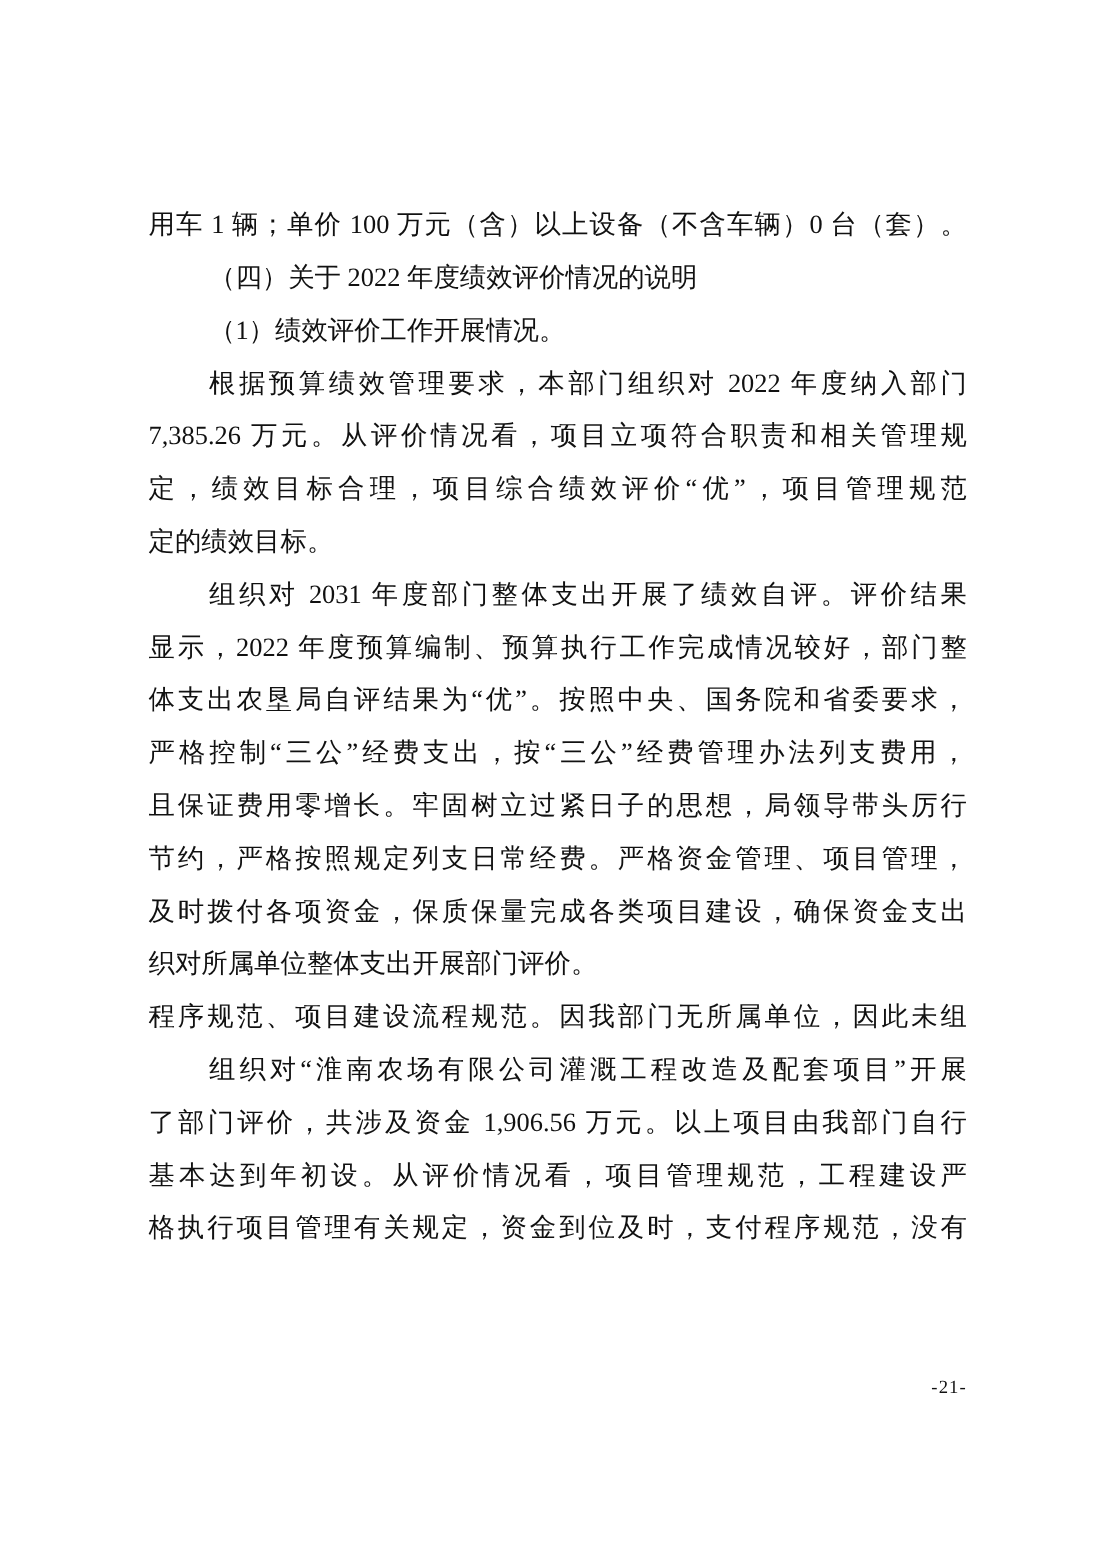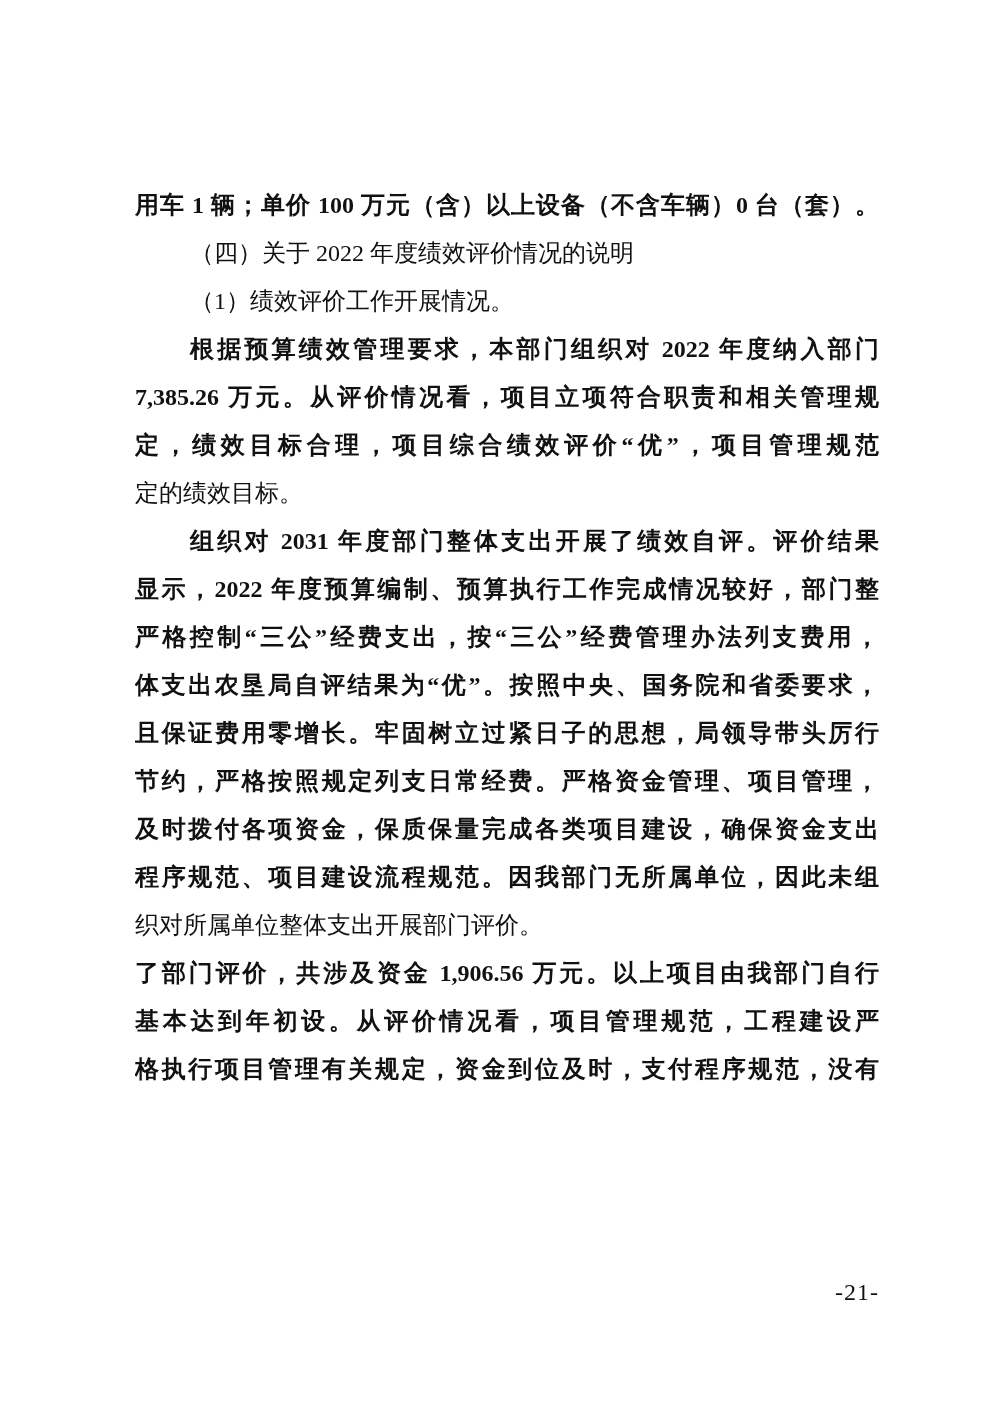--- a/index.html
+++ b/index.html
@@ -26,59 +26,59 @@
   .line {
     height: 48px;
     line-height: 48px;
     font-size: 24px;
     overflow: hidden;
     white-space: normal;
   }
   .justify {
     text-align: justify;
     text-align-last: justify;
-    font-weight: bold;
   }
   .indent {
     padding-left: 55px;
   }
   .bold {
     font-weight: normal;
   }
   .page-number {
     position: absolute;
     left: 135px;
-    top: 1268px;
+    top: 1237px;
     width: 744px;
     height: 48px;
     line-height: 48px;
-    font-size: 24px;
+    font-size: 17px;
     text-align: right;
     letter-spacing: 1px;
   }
 </style>
 </head>
 <body>
 
 <div class="page">
   <div class="content">
     <div class="line justify">用车 1 辆；单价 100 万元（含）以上设备（不含车辆）0 台（套）。</div>
     <div class="line indent bold">（四）关于 2022 年度绩效评价情况的说明</div>
     <div class="line indent bold">（1）绩效评价工作开展情况。</div>
     <div class="line indent justify">根据预算绩效管理要求，本部门组织对 2022 年度纳入部门</div>
     <div class="line justify">7,385.26 万元。从评价情况看，项目立项符合职责和相关管理规</div>
     <div class="line justify">定，绩效目标合理，项目综合绩效评价“优”，项目管理规范</div>
     <div class="line">定的绩效目标。</div>
     <div class="line indent justify">组织对 2031 年度部门整体支出开展了绩效自评。评价结果</div>
     <div class="line justify">显示，2022 年度预算编制、预算执行工作完成情况较好，部门整</div>
+    <div class="line justify">体支出农垦局自评结果为“优”。按照中央、国务院和省委要求，</div>
     <div class="line justify">严格控制“三公”经费支出，按“三公”经费管理办法列支费用，</div>
-    <div class="line justify">体支出农垦局自评结果为“优”。按照中央、国务院和省委要求，</div>
     <div class="line justify">且保证费用零增长。牢固树立过紧日子的思想，局领导带头厉行</div>
     <div class="line justify">节约，严格按照规定列支日常经费。严格资金管理、项目管理，</div>
     <div class="line justify">及时拨付各项资金，保质保量完成各类项目建设，确保资金支出</div>
+    <div class="line">织对所属单位整体支出开展部门评价。</div>
     <div class="line justify">程序规范、项目建设流程规范。因我部门无所属单位，因此未组</div>
-    <div class="line">织对所属单位整体支出开展部门评价。</div>
+    <div class="line indent justify">组织对“淮南农场有限公司灌溉工程改造及配套项目”开展</div>
     <div class="line justify">了部门评价，共涉及资金 1,906.56 万元。以上项目由我部门自行</div>
     <div class="line justify">基本达到年初设。从评价情况看，项目管理规范，工程建设严</div>
     <div class="line justify">格执行项目管理有关规定，资金到位及时，支付程序规范，没有</div>
   </div>
   <div class="page-number">-21-</div>
 </div>
 
 </body></html>

